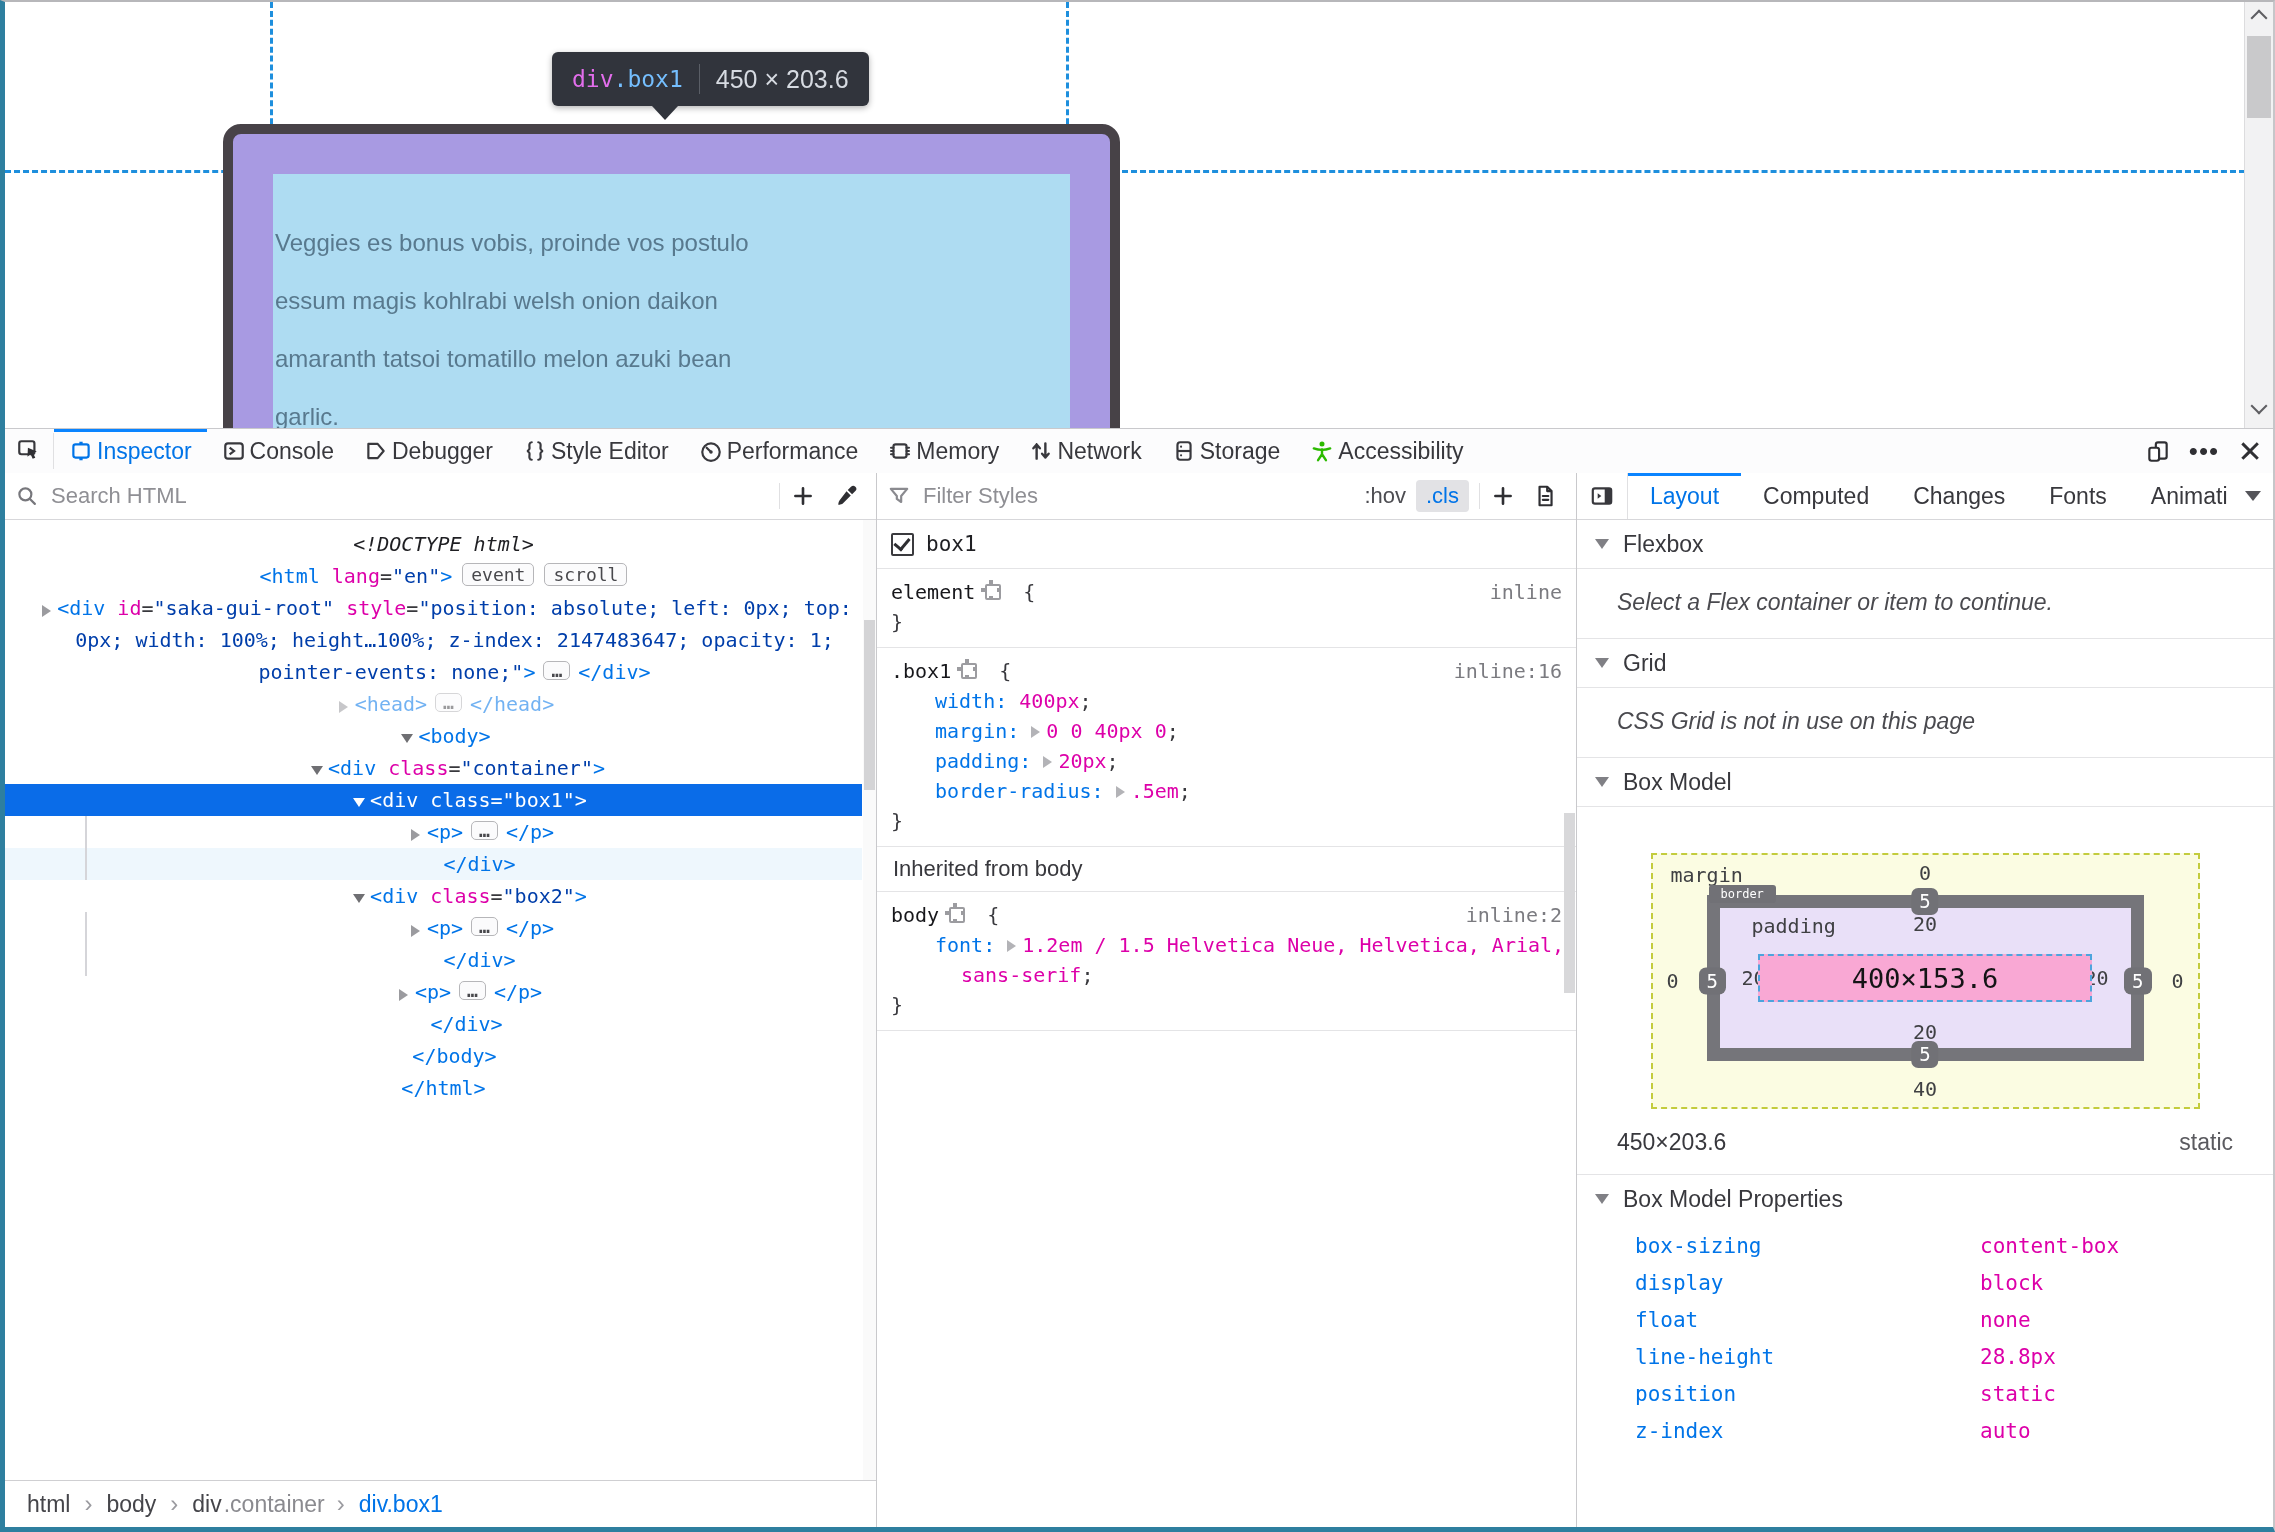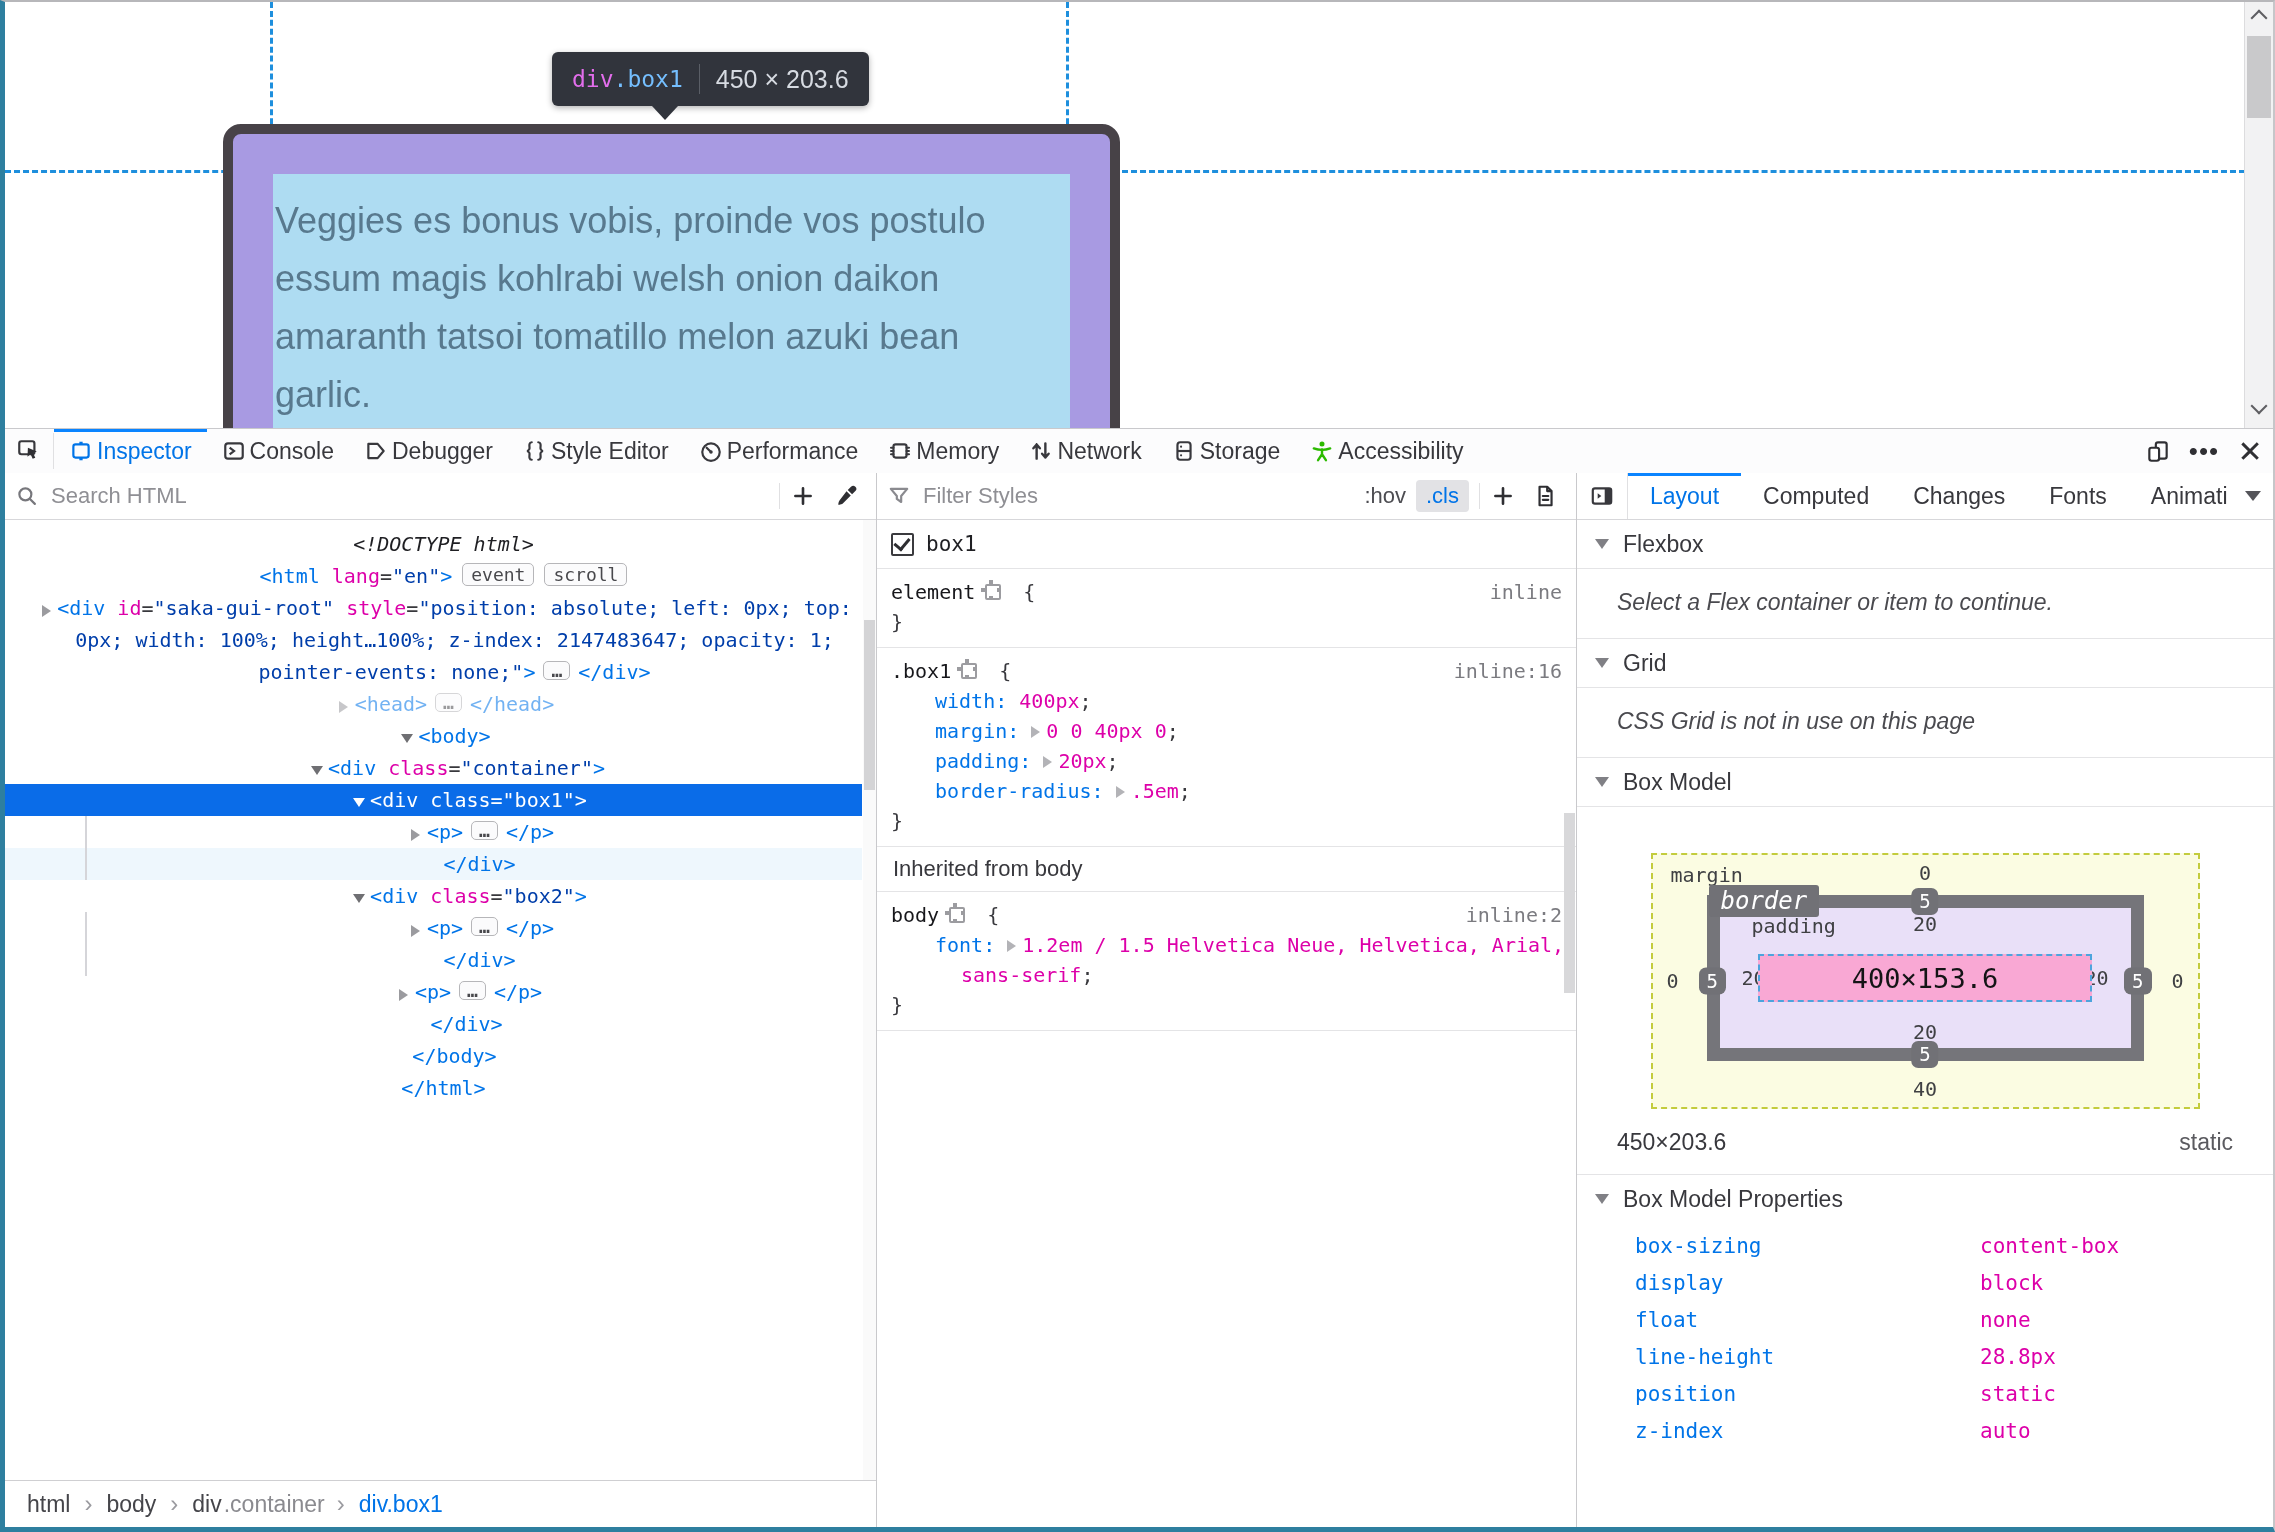--- a/index.html
+++ b/index.html
@@ -7,21 +7,21 @@
        font-family:"Liberation Sans",sans-serif;-webkit-font-smoothing:antialiased;}
   .screen{position:absolute;inset:0;border-left:5px solid #2e7f9f;border-bottom:5px solid #2e7f9f;
           border-top:2px solid #b7b7ba;border-right:2px solid #c6c6c9;box-sizing:border-box;overflow:hidden;}
   
   .page{position:absolute;left:0;top:0;right:0;height:426px;background:#fff;overflow:hidden;}
   .guide-v{position:absolute;top:0;bottom:0;width:0;border-left:3px dashed #1e8fdd;}
   .guide-h{position:absolute;left:0;right:28px;height:0;border-top:3px dashed #1e8fdd;}
   .box1-el{position:absolute;left:218px;top:122px;width:897px;height:420px;box-sizing:border-box;
            border:10px solid #474247;border-radius:18px;background:#a89ae2;}
   .box1-content{position:absolute;left:40px;top:40px;right:40px;bottom:0;background:#aedcf2;}
-  .box1-text{padding:18px 2px 0 2px;font-size:36px;line-height:58px;color:#58798e;}
+  .box1-text{padding:40px 2px 0 2px;font-size:24px;line-height:58px;color:#58798e;}
   .el-tooltip{position:absolute;left:547px;top:50px;height:54px;background:#31343c;border-radius:6px;
               display:flex;align-items:center;padding:0 20px;box-shadow:0 2px 6px rgba(0,0,0,.3);
               font-family:"DejaVu Sans Mono",monospace;font-size:23px;}
   .el-tooltip .tt-tag{color:#e36eec;}
   .el-tooltip .tt-cls{color:#75bfff;}
   .tt-div{width:1px;height:30px;background:#5a5e66;margin:0 16px;}
   .el-tooltip .tt-size{color:#d7dbe2;font-family:"Liberation Sans",sans-serif;font-size:25px;}
   .tt-arrow{position:absolute;left:100px;top:100%;width:0;height:0;
             border-left:13px solid transparent;border-right:13px solid transparent;border-top:14px solid #31343c;}
   
@@ -127,21 +127,21 @@
   .bm-wrap{padding:46px 0 14px 0;display:flex;justify-content:center;}
   .bm-outer{position:relative;width:545px;height:252px;background:#fbfce2;border:2px dashed #c3cc3d;
             font-family:"DejaVu Sans Mono",monospace;font-size:20px;color:#3f4043;}
   .bm-frame{position:absolute;left:54px;right:54px;top:40px;bottom:46px;border:13px solid #75757a;}
   .bm-pad{position:absolute;inset:0;background:#e9e0f8;}
   .bm-content{position:absolute;left:50%;top:50%;transform:translate(-50%,-50%);width:330px;height:44px;
               background:#f9a8d4;border:2px dashed #4da4dd;display:flex;align-items:center;justify-content:center;
               color:#141416;font-size:27px;}
   .bm-lbl{position:absolute;}
   .bm-badge{position:absolute;background:#717176;color:#fff;border-radius:7px;padding:0 8px;line-height:27px;font-size:19px;}
-  .bm-bordertab{position:absolute;background:#717176;color:#fff;border-radius:3px;padding:2px 12px;font-size:24px;font-style:italic;}
+  .bm-bordertab{position:absolute;background:#717176;color:#fff;border-radius:3px;padding:2px 12px;font-size:12px;}
   .cx{left:50%;transform:translateX(-50%);}
   .cy{top:50%;transform:translateY(-50%);}
   .bm-dims{display:flex;justify-content:space-between;padding:6px 40px 18px 40px;font-size:23px;color:#38383d;}
   .bm-dims .pos{color:#5a5a5f;}
   .props{padding:4px 0 20px 0;font-family:"DejaVu Sans Mono",monospace;font-size:21px;}
   .prop-row{display:flex;height:37px;align-items:center;}
   .prop-name{width:345px;padding-left:58px;color:#0074e8;}
   .prop-val{color:#dd00a9;}
   svg.ic{display:block;}
 </style>

